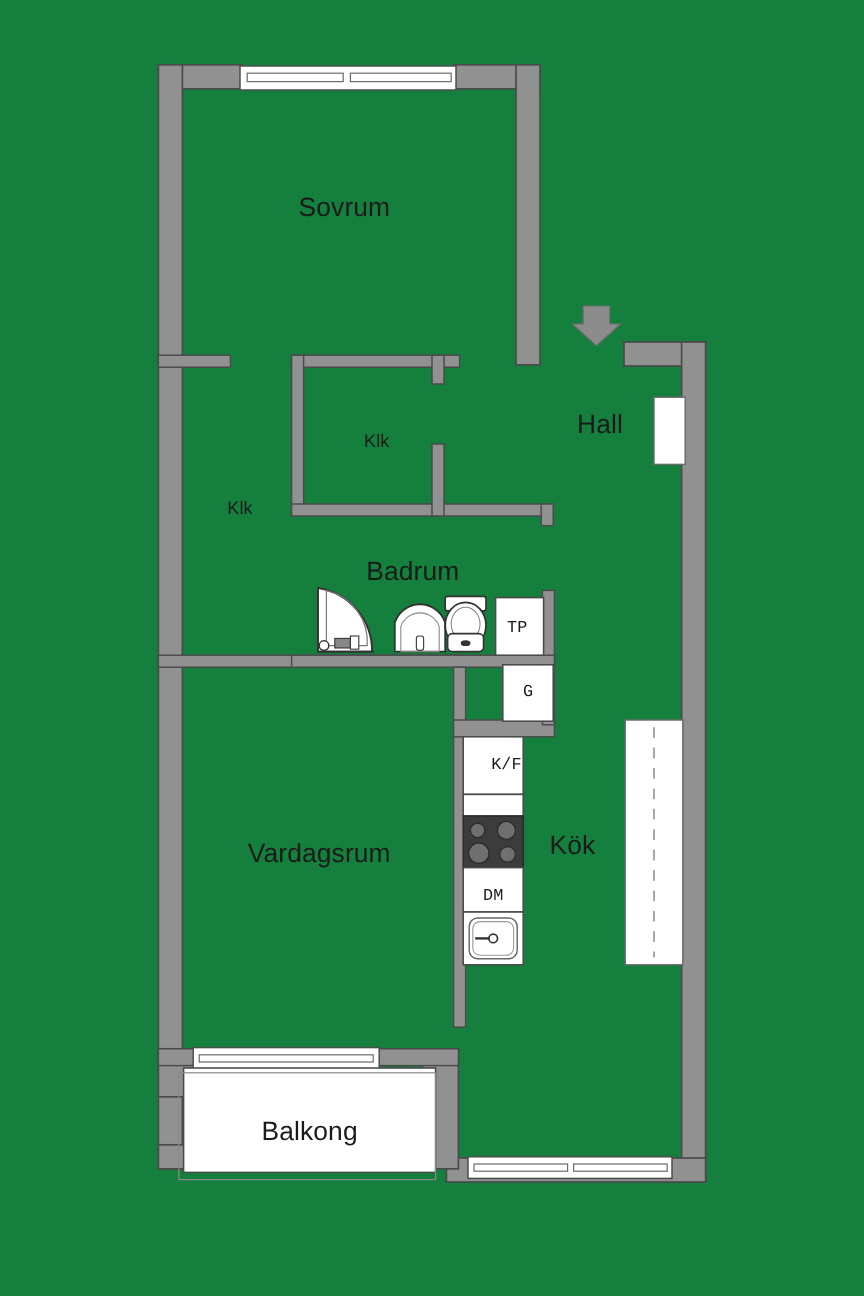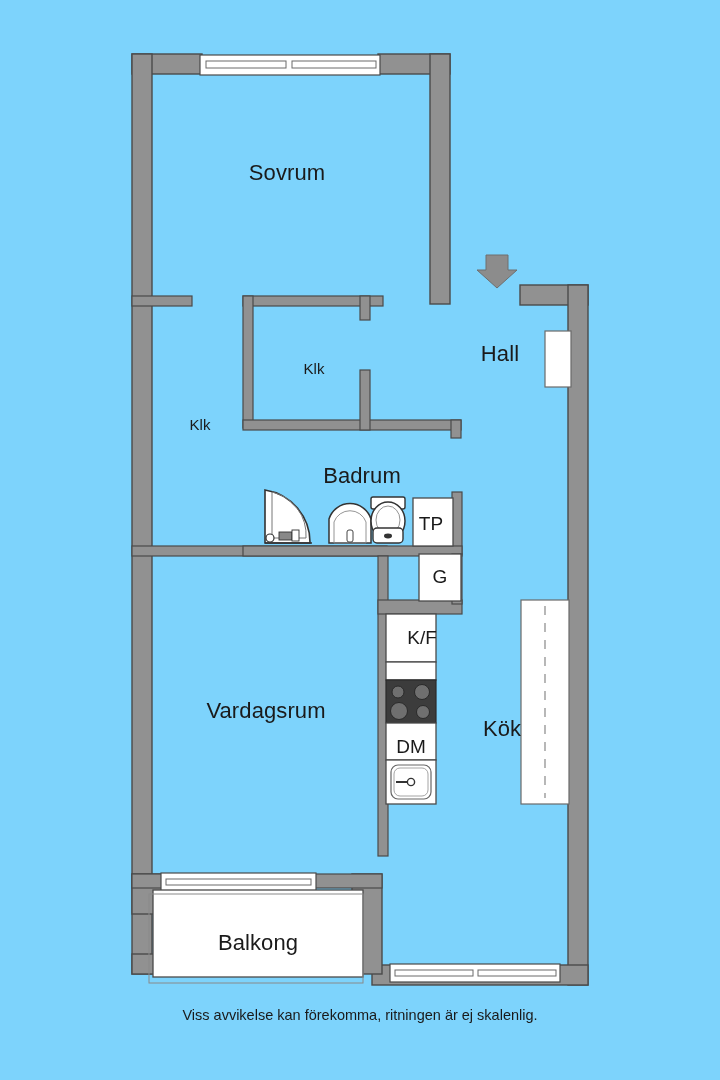--- a/index.html
+++ b/index.html
@@ -10,21 +10,21 @@
   body {
     width: 720px;
     height: 1080px;
     font-family: "Liberation Sans", sans-serif;
     overflow: hidden;
   }
   #floorplan-root {
     position: relative;
     width: 720px;
     height: 1080px;
-    background: #7dd3fc;
+    background: #15803d;
   }
   #plan-svg {
     position: absolute;
     left: 0;
     top: 0;
     width: 720px;
     height: 1080px;
   }
   .room-label {
     position: absolute;
@@ -32,22 +32,22 @@
     font-family: "Liberation Sans", sans-serif;
     white-space: nowrap;
     transform: translate(-50%, -50%);
     letter-spacing: 0.1px;
   }
   .room-label.big   { font-size: 22px; }
   .room-label.small { font-size: 15px; }
   .appliance-label {
     position: absolute;
     color: #1a1a1a;
-    font-family: Liberation Sans, sans-serif;
-    font-size: 19px;
+    font-family: Liberation Mono, monospace;
+    font-size: 14px;
     white-space: nowrap;
     transform: translate(-50%, -50%);
   }
   #disclaimer {
     position: absolute;
     left: 0;
     top: 1007px;
     width: 720px;
     text-align: center;
     font-size: 14.5px;
@@ -197,25 +197,24 @@
     <g>
       <polygon points="486,255 508,255 508,270 517,270 497,288 477,270 486,270" fill="#8c8c8c" stroke="#6e6e6e" stroke-width="1"></polygon>
     </g>
 
   </svg>
 
   <div class="room-label big" style="left:287px; top:173px;">Sovrum</div>
   <div class="room-label small" style="left:200px; top:424px;">Klk</div>
   <div class="room-label small" style="left:314px; top:368px;">Klk</div>
   <div class="room-label big" style="left:500px; top:354px;">Hall</div>
-  <div class="room-label big" style="left:362px; top:476px;text-align:right;">Badrum</div>
+  <div class="room-label big" style="left:344px; top:476px;text-align:right;">Badrum</div>
   <div class="room-label big" style="left:266px; top:711px;">Vardagsrum</div>
-  <div class="room-label big" style="left:502px; top:705px;margin-top:24px;">Kök</div>
+  <div class="room-label big" style="left:477px; top:705px;">Kök</div>
   <div class="room-label big" style="left:258px; top:943px;text-align:center;">Balkong</div>
 
   <div class="appliance-label" style="left:431px; top:524px;">TP</div>
   <div class="appliance-label" style="left:440px; top:577px;">G</div>
   <div class="appliance-label" style="left:422px; top:638px;">K/F</div>
   <div class="appliance-label" style="left:411px; top:747px;">DM</div>
 
-  <div id="disclaimer">Viss avvikelse kan förekomma, ritningen är ej skalenlig.</div>
 
 </div>
 
 </body></html>

